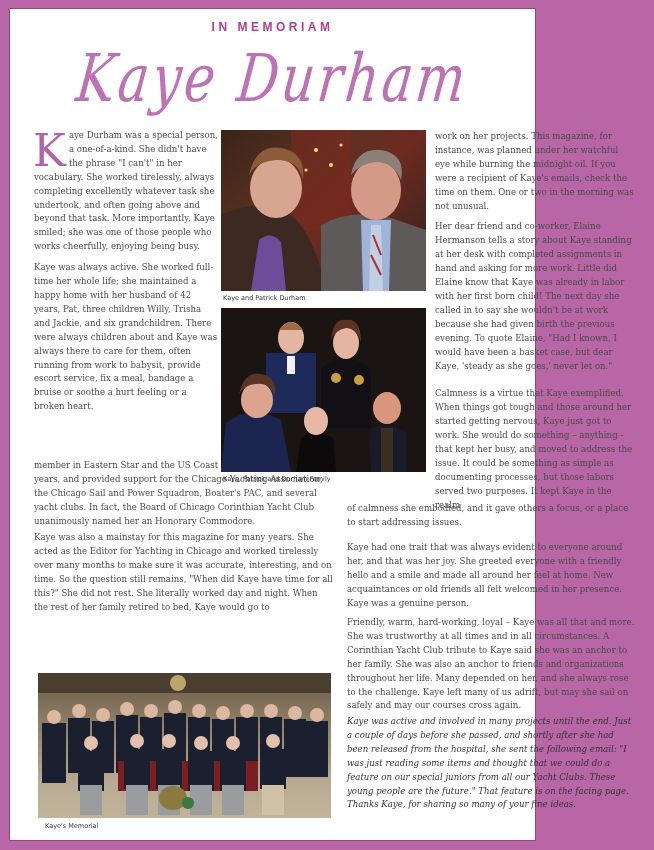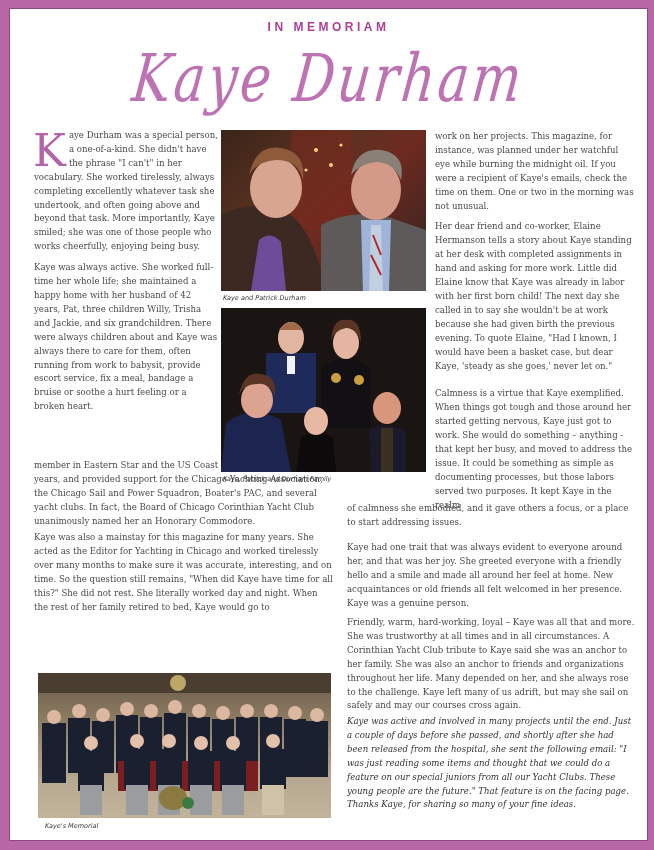--- a/index.html
+++ b/index.html
@@ -1,24 +1,24 @@
 <!DOCTYPE html>
 <html><head>
 <meta charset="utf-8">
 <style>
   html,body{margin:0;padding:0;}
   body{width:654px;height:850px;background:#b866a6;position:relative;overflow:hidden;}
-  .page{position:absolute;left:10px;top:9px;width:637px;height:831px;background:#ffffff;box-shadow:0 0 0 1px #8e4a80;}
+  .page{position:absolute;left:10px;top:9px;width:525px;height:831px;background:#ffffff;box-shadow:0 0 0 1px #8e4a80;}
   .kicker{position:absolute;left:0;width:100%;top:11px;text-align:center;font-family:"Liberation Sans",sans-serif;font-size:12px;letter-spacing:3.5px;color:#b13d97;font-weight:bold;}
   .title{position:absolute;left:0;width:100%;top:30px;text-align:center;font-family:"DejaVu Serif",serif;font-style:italic;font-size:66px;line-height:80px;color:#b25aa8;letter-spacing:4px;font-weight:normal;transform:scaleX(0.78) skewX(-8deg);opacity:0.85;}
   .txt{position:absolute;font-family:"DejaVu Serif",serif;font-size:8.6px;line-height:13.9px;color:#4a4a4a;margin:0;}
   .p{margin:0;}
   .dropcap{float:left;font-family:"DejaVu Serif",serif;font-size:44px;line-height:38px;color:#b364a8;margin:3px 3px 0 -1px;}
   .photo{position:absolute;overflow:hidden;}
-  .cap{position:absolute;font-family:"DejaVu Sans",sans-serif;font-style:italic;font-size:6.5px;color:#333;}
+  .cap{position:absolute;font-family:"DejaVu Sans",sans-serif;font-size:6.5px;color:#333;}
   .ital{font-style:italic;font-family:"DejaVu Serif",serif;color:#333;}
 </style>
 </head>
 <body>
 
 <div class="page">
 
   <div class="kicker">IN MEMORIAM</div>
   <div class="title">Kaye Durham</div>
 

